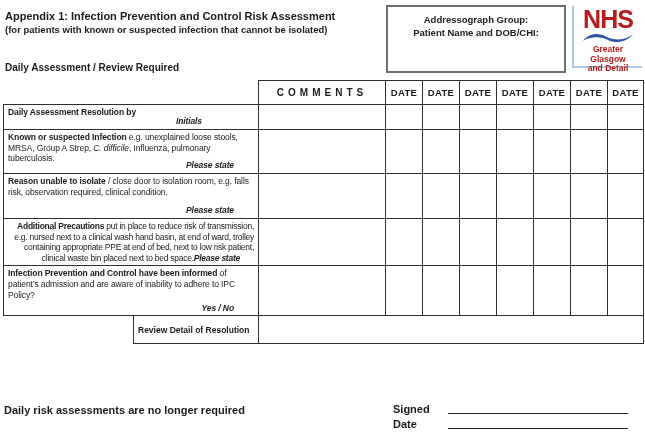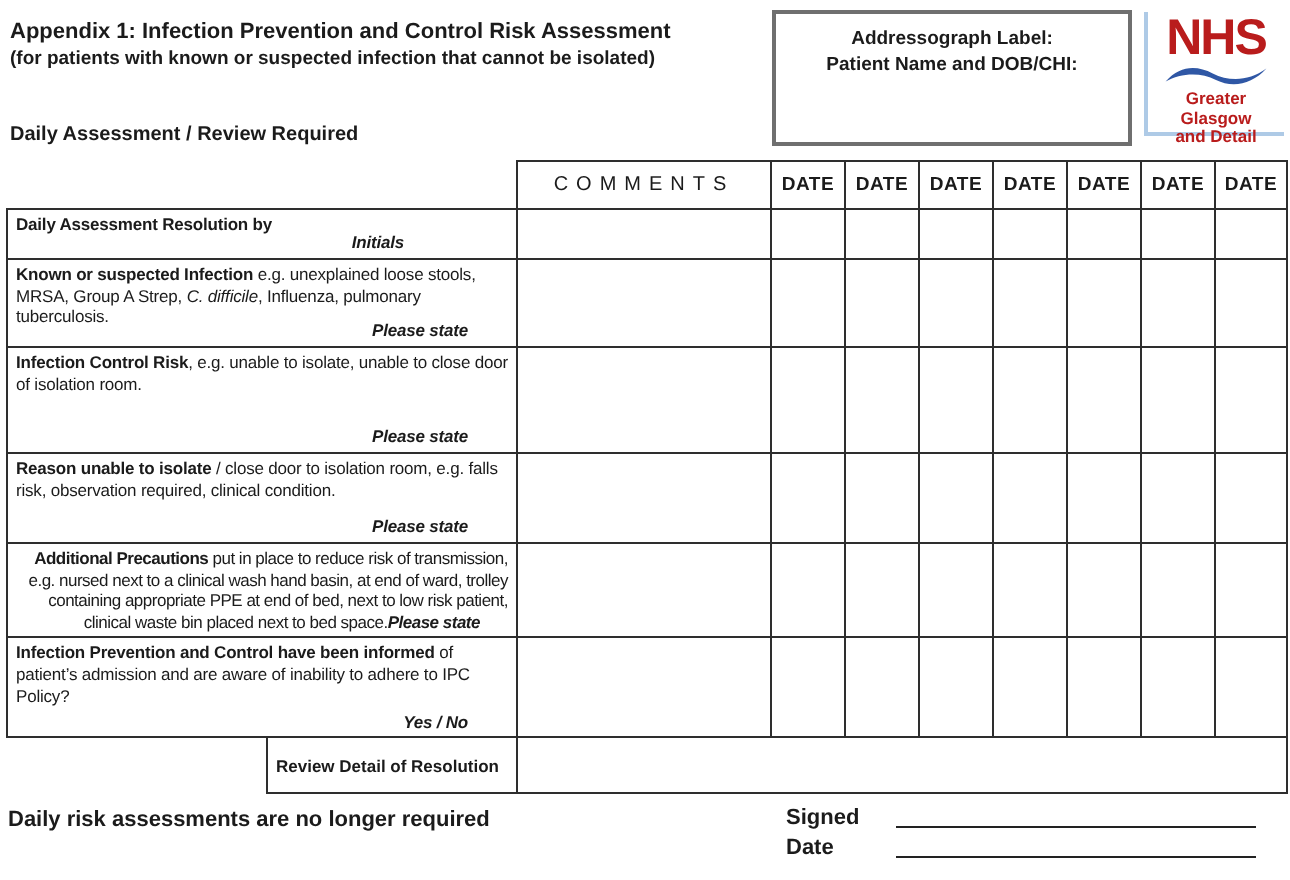--- a/index.html
+++ b/index.html
@@ -22,21 +22,21 @@
   .nhs-word { font-size:25px; font-weight:bold; letter-spacing:-1px; line-height:24px; }
   .nhs-wave { line-height:0; margin-top:0px; }
   .org { font-size:8.5px; font-weight:bold; line-height:9.5px; margin-top:1px; }
 
   
   .grid-pos { position:absolute; left:3px; top:80px; }
   table { border-collapse:collapse; table-layout:fixed; width:640px; }
   td { border:1px solid #2e2e2e; overflow:hidden; }
   td.nb { border:none; }
 
-  .ch { font-weight:normal; text-align:center; letter-spacing:4px; font-size:10px; }
+  .ch { font-weight:bold; text-align:center; letter-spacing:4px; font-size:10px; }
   .dh { font-weight:bold; text-align:center; font-size:9.5px; letter-spacing:0.3px; }
 
   .desc { position:relative; vertical-align:top; padding:2px 4px 2px 4px;
           font-size:8.5px; line-height:10.6px; letter-spacing:-0.1px; }
   .ptext { width:100%; }
   .seg-bold { font-weight:bold; }
   .seg-italic { font-style:italic; }
   .tail { position:absolute; right:24px; bottom:2px; font-weight:bold; font-style:italic; }
   td[data-name="row-label-daily-assessment-performed"] .tail { right:56px;margin-left:24px; }
   .tail-inline { float:right; font-weight:bold; font-style:italic; margin-right:14px; }
@@ -55,21 +55,21 @@
 </head>
 <body>
 
 <div class="page" data-name="form-page">
 
   <div class="title" data-name="page-title">Appendix 1: Infection Prevention and Control Risk Assessment</div>
   <div class="subtitle" data-name="page-subtitle">(for patients with known or suspected infection that cannot be isolated)</div>
   <div class="review-note" data-name="daily-review-note">Daily Assessment / Review Required</div>
 
   <div class="addr-box" data-name="addressograph-box">
-    <div data-name="addressograph-line1">Addressograph Label:</div>
+    <div data-name="addressograph-line1">Addressograph Group:</div>
     <div data-name="addressograph-line2">Patient Name and DOB/CHI:</div>
   </div>
 
   <div class="logo-wrap" data-name="nhs-logo" style="color: #b91c1c; border-left-color: rgb(174, 202, 230); border-bottom-color: rgb(174, 202, 230);">
     <div class="nhs-word" data-name="nhs-wordmark">NHS</div>
     <div class="nhs-wave" data-name="nhs-wave-icon">
       <svg viewBox="0 0 64 16" width="56" height="13" aria-hidden="true">
         <path d="M1 12 C 10 2, 20 2, 30 7 C 40 12, 52 12, 63 4 C 54 14, 42 16, 32 11 C 22 6, 10 7, 1 12 Z" fill="#2f57a5"></path>
       </svg>
     </div>
@@ -126,34 +126,20 @@
             </td>
             <td class="ccell" data-name="comments-cell"></td>
             <td class="dcell" data-name="date-cell"></td>
             <td class="dcell" data-name="date-cell"></td>
             <td class="dcell" data-name="date-cell"></td>
             <td class="dcell" data-name="date-cell"></td>
             <td class="dcell" data-name="date-cell"></td>
             <td class="dcell" data-name="date-cell"></td>
             <td class="dcell" data-name="date-cell"></td>
           </tr>
-          <tr style="height: 53px;">
-            <td class="desc" data-name="row-label-infection-control-risk" colspan="2">
-              <div class="ptext"><span class="seg-bold">Infection Control Risk</span><span class="seg-normal">, e.g. unable to isolate, unable to close door of isolation room.</span></div>
-              <div class="tail" data-name="row-tail-infection-control-risk">Please state</div>
-            </td>
-            <td class="ccell" data-name="comments-cell"></td>
-            <td class="dcell" data-name="date-cell"></td>
-            <td class="dcell" data-name="date-cell"></td>
-            <td class="dcell" data-name="date-cell"></td>
-            <td class="dcell" data-name="date-cell"></td>
-            <td class="dcell" data-name="date-cell"></td>
-            <td class="dcell" data-name="date-cell"></td>
-            <td class="dcell" data-name="date-cell"></td>
-          </tr>
           <tr style="height: 45px;">
             <td class="desc" data-name="row-label-reason-unable-to-isolate" colspan="2">
               <div class="ptext"><span class="seg-bold">Reason unable to isolate</span><span class="seg-normal"> / close door to isolation room, e.g. falls risk, observation required, clinical condition.</span></div>
               <div class="tail" data-name="row-tail-reason-unable-to-isolate">Please state</div>
             </td>
             <td class="ccell" data-name="comments-cell"></td>
             <td class="dcell" data-name="date-cell"></td>
             <td class="dcell" data-name="date-cell"></td>
             <td class="dcell" data-name="date-cell"></td>
             <td class="dcell" data-name="date-cell"></td>

